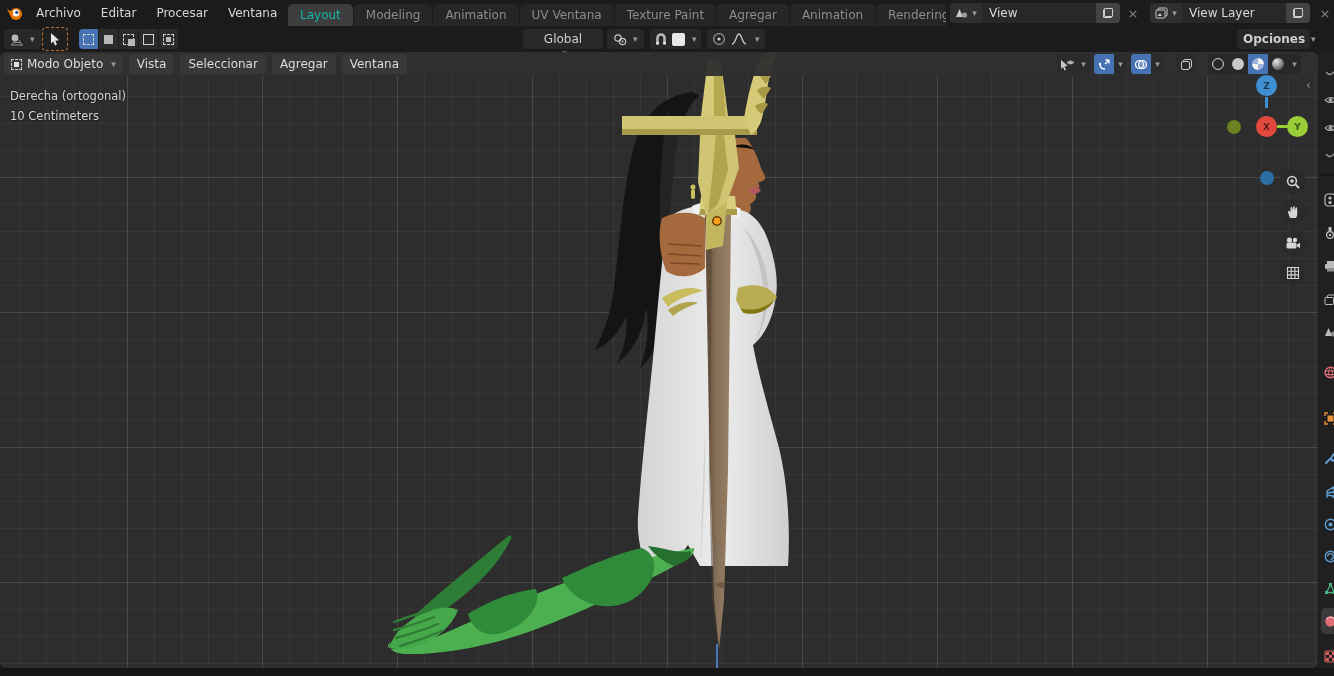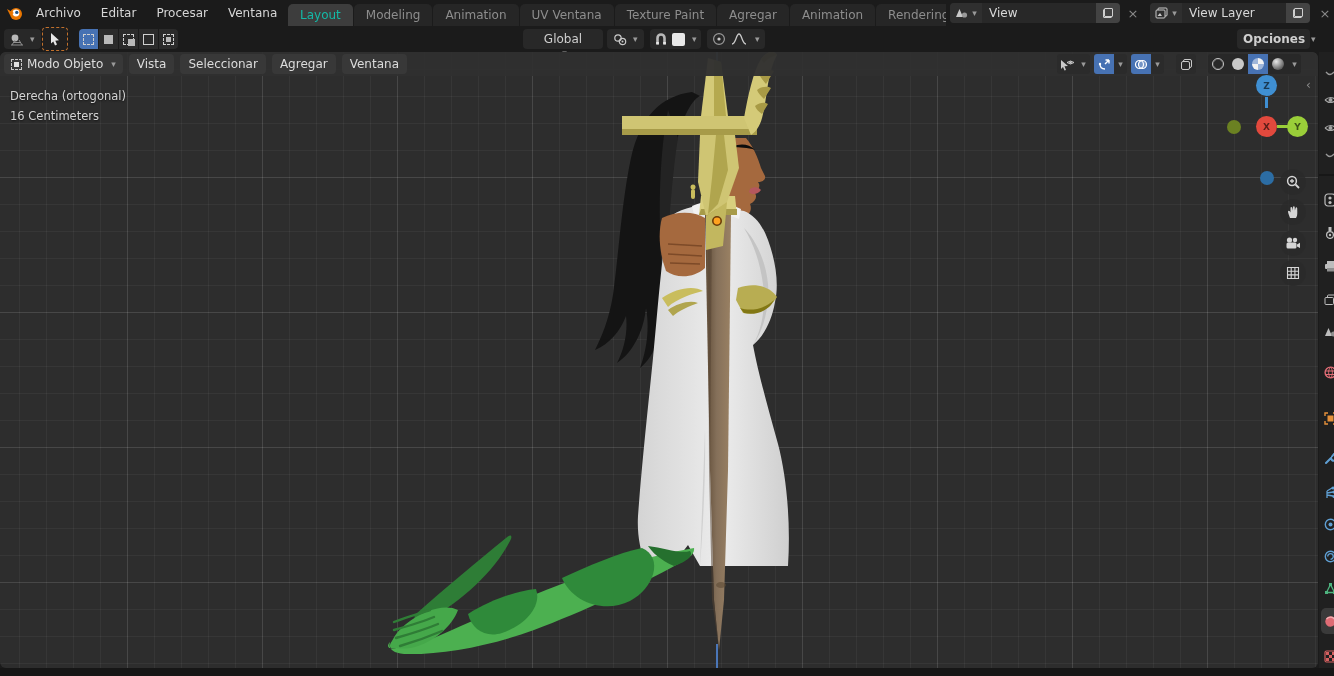--- a/index.html
+++ b/index.html
@@ -380,21 +380,21 @@
           <span class="sphere rendered"></span>
         </div>
       <div class="mini-chv" style="background:transparent">
           <span class="chv" style="margin:0">▾</span>
         </div>
     </div>
   </div>
 
   <div class="overlay-text">
     <div>Derecha (ortogonal)</div>
-    <div>16 Centimeters</div>
+    <div>10 Centimeters</div>
   </div>
 
   <div class="gizmo">
     <div class="axis-line" style="left:45px; top:25px; width:2.5px; height:11px; background:#3f8fd2;"></div>
     <div class="axis-line" style="left:57px; top:53px; width:11px; height:2.5px; background:#9ace39;"></div>
     <div class="axis-ball" style="left:36px; top:3px; width:21px; height:21px; background:#3f8fd2;">Z</div>
     <div class="axis-ball" style="left:36px; top:44px; width:21px; height:21px; background:#e2493d;">X</div>
     <div class="axis-ball" style="left:67px; top:44px; width:21px; height:21px; background:#9ace39;">Y</div>
     <div class="axis-ball" style="left:7px; top:48px; width:14px; height:14px; background:#6b8122;"></div>
     <div class="axis-ball" style="left:40px; top:99px; width:14px; height:14px; background:#2c6da4;"></div>

